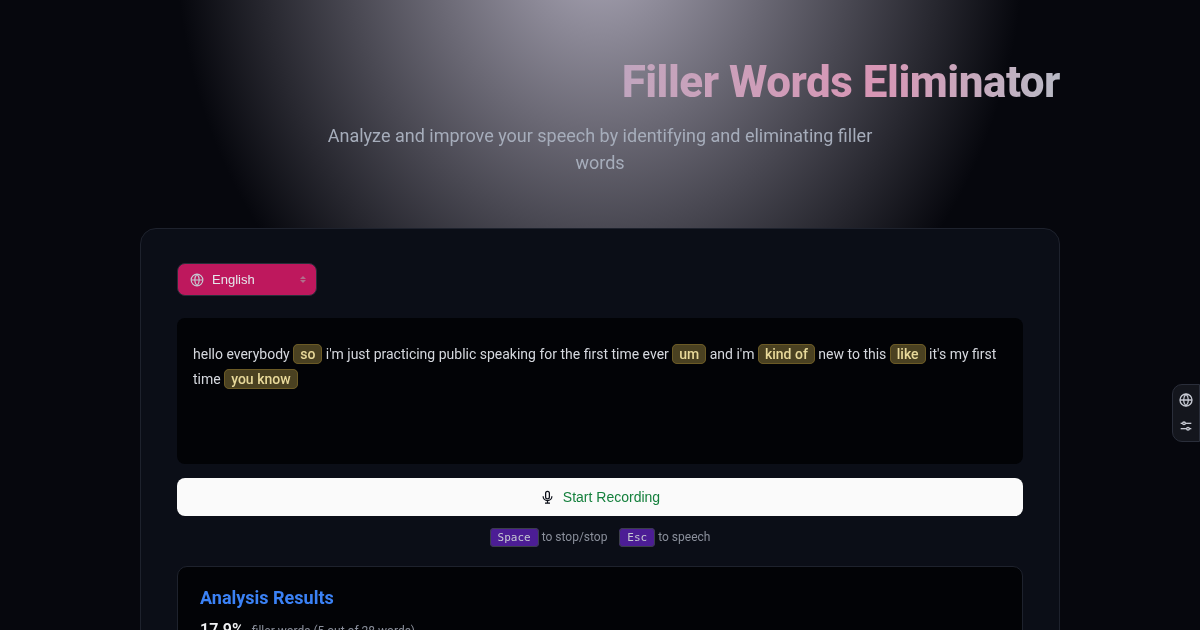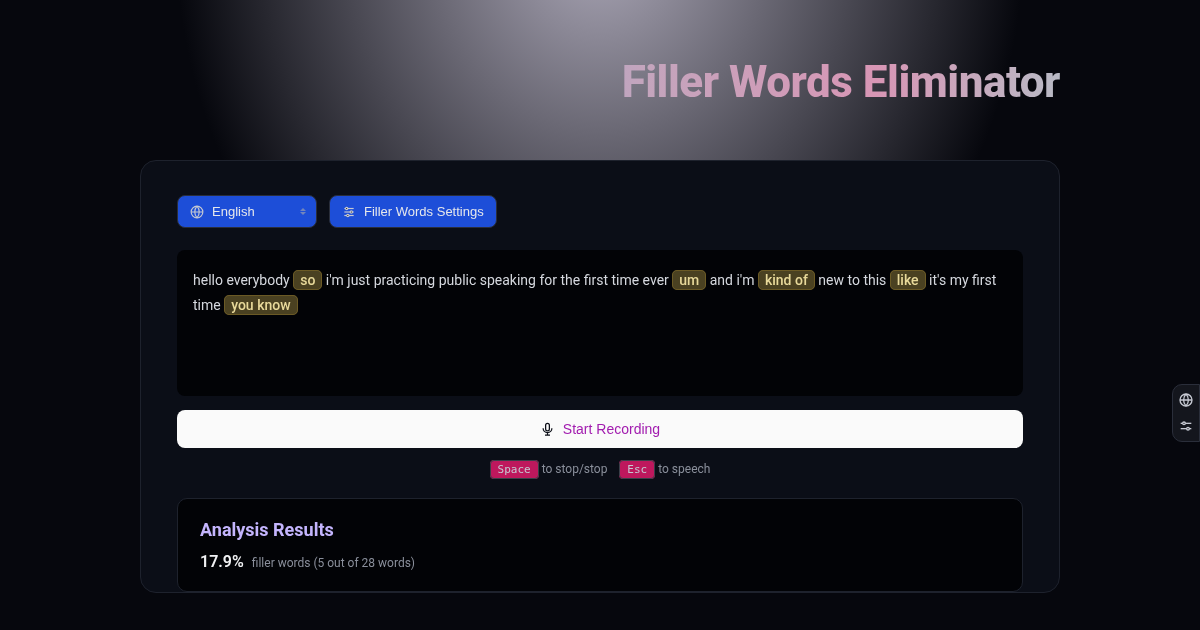--- a/index.html
+++ b/index.html
@@ -43,21 +43,21 @@
   border: 1px solid #1e222d;
   border-radius: 16px;
   margin-top: 52px;
   padding: 34px 36px 0 36px;
 }
 .controls {
   display: flex;
   gap: 12px;
 }
 .select-btn, .settings-btn {
-  background: #1d4ed8;
+  background: #be185d;
   border: 1px solid #2a2e3a;
   border-radius: 8px;
   color: #e5e7eb;
   font-size: 13px;
   padding: 8px 12px;
   display: flex;
   align-items: center;
   gap: 8px;
   cursor: pointer;
 }
@@ -75,76 +75,76 @@
 }
 .select-btn .chevrons span {
   width: 0; height: 0; border-left: 3px solid transparent; border-right: 3px solid transparent;
 }
 .select-btn .chevrons .up { border-bottom: 3px solid #aaa; }
 .select-btn .chevrons .down { border-top: 3px solid #aaa; }
 .transcript {
   background: #020306;
   border-radius: 8px;
   margin-top: 22px;
-  padding: 18px 16px;
+  padding: 24px 16px;
   height: 146px;
   font-size: 14px;
   line-height: 1.8;
   color: #d5d8de;
 }
 .filler {
   background: #4a4121;
   border: 1px solid #6b5a25;
   border-radius: 5px;
   padding: 1px 6px;
   color: #e8d99a;
   font-weight: 500;
 }
 .record-btn {
   width: 100%;
   background: #fafafa;
-  color: #a21caf;
+  color: #15803d;
   border: none;
   border-radius: 8px;
   padding: 11px;
   margin-top: 14px;
   font-size: 14px;
   font-weight: 500;
   display: flex;
   align-items: center;
   justify-content: center;
   gap: 8px;
   cursor: pointer;
 }
 .shortcuts {
   text-align: center;
   margin-top: 14px;
   font-size: 12px;
   color: #8a8f9b;
 }
 .kbd {
-  background: #be185d;
+  background: #4c1d95;
   border: 1px solid #3a3e48;
   border-radius: 4px;
   padding: 2px 7px;
   font-size: 11px;
   color: #c6c9d2;
   font-family: ui-monospace, monospace;
 }
 .results {
   background: #020306;
   border: 1px solid #1e222d;
   border-radius: 10px;
   margin-top: 22px;
   padding: 20px 22px;
 }
 .results h3 {
   font-size: 18px;
   font-weight: 700;
-  color: #c4b5fd;
+  color: #3b82f6;
 }
 .stats {
   display: flex;
   align-items: baseline;
   gap: 8px;
   margin-top: 12px;
 }
 .pct {
   font-size: 16px;
   font-weight: 600;
@@ -174,48 +174,36 @@
   justify-content: center;
   cursor: pointer;
 }
 svg { display: block; }
 </style>
 </head>
 <body>
 
 <div class="container">
   <h1 class="title">Filler Words Eliminator</h1>
+  <p class="subtitle">Analyze and improve your speech by identifying and eliminating filler words</p>
 
   <div class="card">
     <div class="controls">
       <button class="select-btn">
         <span>
           <svg width="14" height="14" viewBox="0 0 24 24" fill="none" stroke="#c6c9d2" stroke-width="2">
               <circle cx="12" cy="12" r="10"></circle>
               <path d="M2 12h20M12 2a15 15 0 010 20M12 2a15 15 0 000 20"></path>
             </svg>
         </span>
         <span>English</span>
         <span class="chevrons">
             <span class="up"></span>
             <span class="down"></span>
           </span>
-      </button>
-      <button class="settings-btn">
-        <span>
-          <svg width="14" height="14" viewBox="0 0 24 24" fill="none" stroke="#c6c9d2" stroke-width="2">
-              <line x1="4" y1="6" x2="20" y2="6"></line>
-              <line x1="4" y1="12" x2="20" y2="12"></line>
-              <line x1="4" y1="18" x2="20" y2="18"></line>
-              <circle cx="8" cy="6" r="2" fill="#0d1018"></circle>
-              <circle cx="16" cy="12" r="2" fill="#0d1018"></circle>
-              <circle cx="10" cy="18" r="2" fill="#0d1018"></circle>
-            </svg>
-        </span>
-        <span>Filler Words Settings</span>
       </button>
     </div>
 
     <div class="transcript" id="transcript"><span>hello everybody </span><span class="filler">so</span><span> i'm just practicing public speaking for the first time ever </span><span class="filler">um</span><span> and i'm </span><span class="filler">kind of</span><span> new to this </span><span class="filler">like</span><span> it's my first time </span><span class="filler">you know</span></div>
 
     <button class="record-btn">
       <span>
         <svg width="15" height="15" viewBox="0 0 24 24" fill="none" stroke="#0b0e17" stroke-width="2">
             <rect x="9" y="2" width="6" height="12" rx="3"></rect>
             <path d="M5 10a7 7 0 0014 0M12 17v4M8 21h8"></path>

